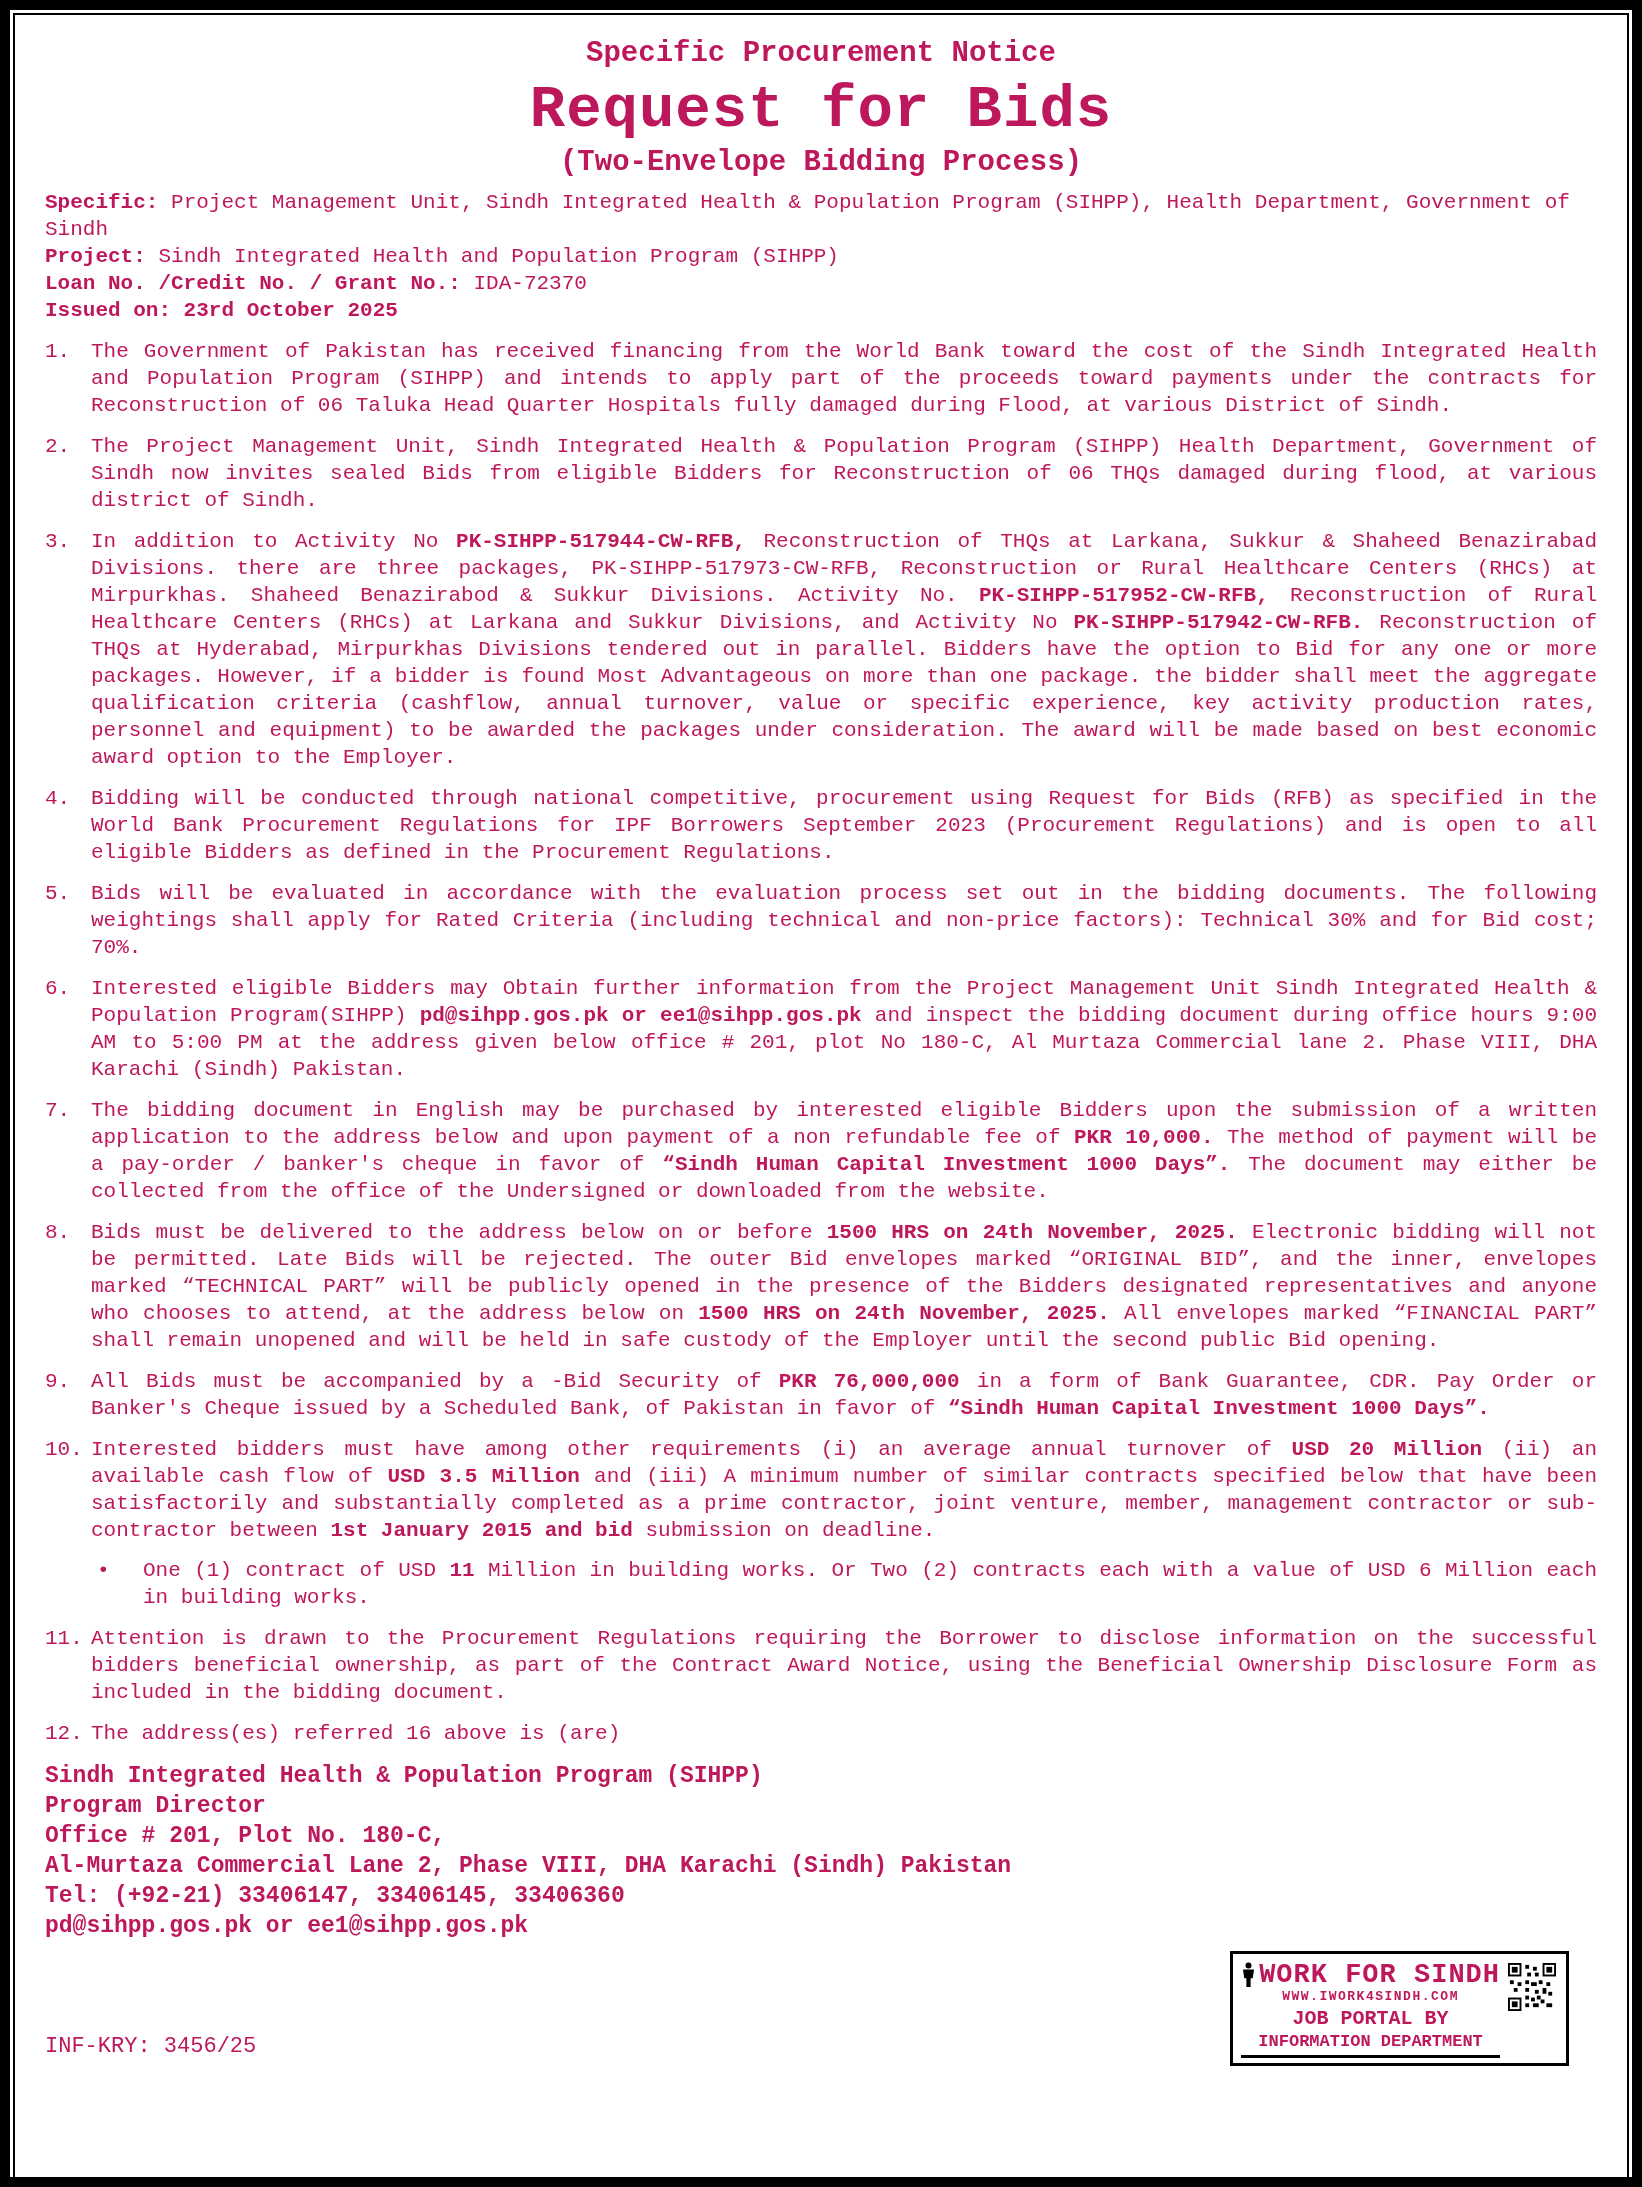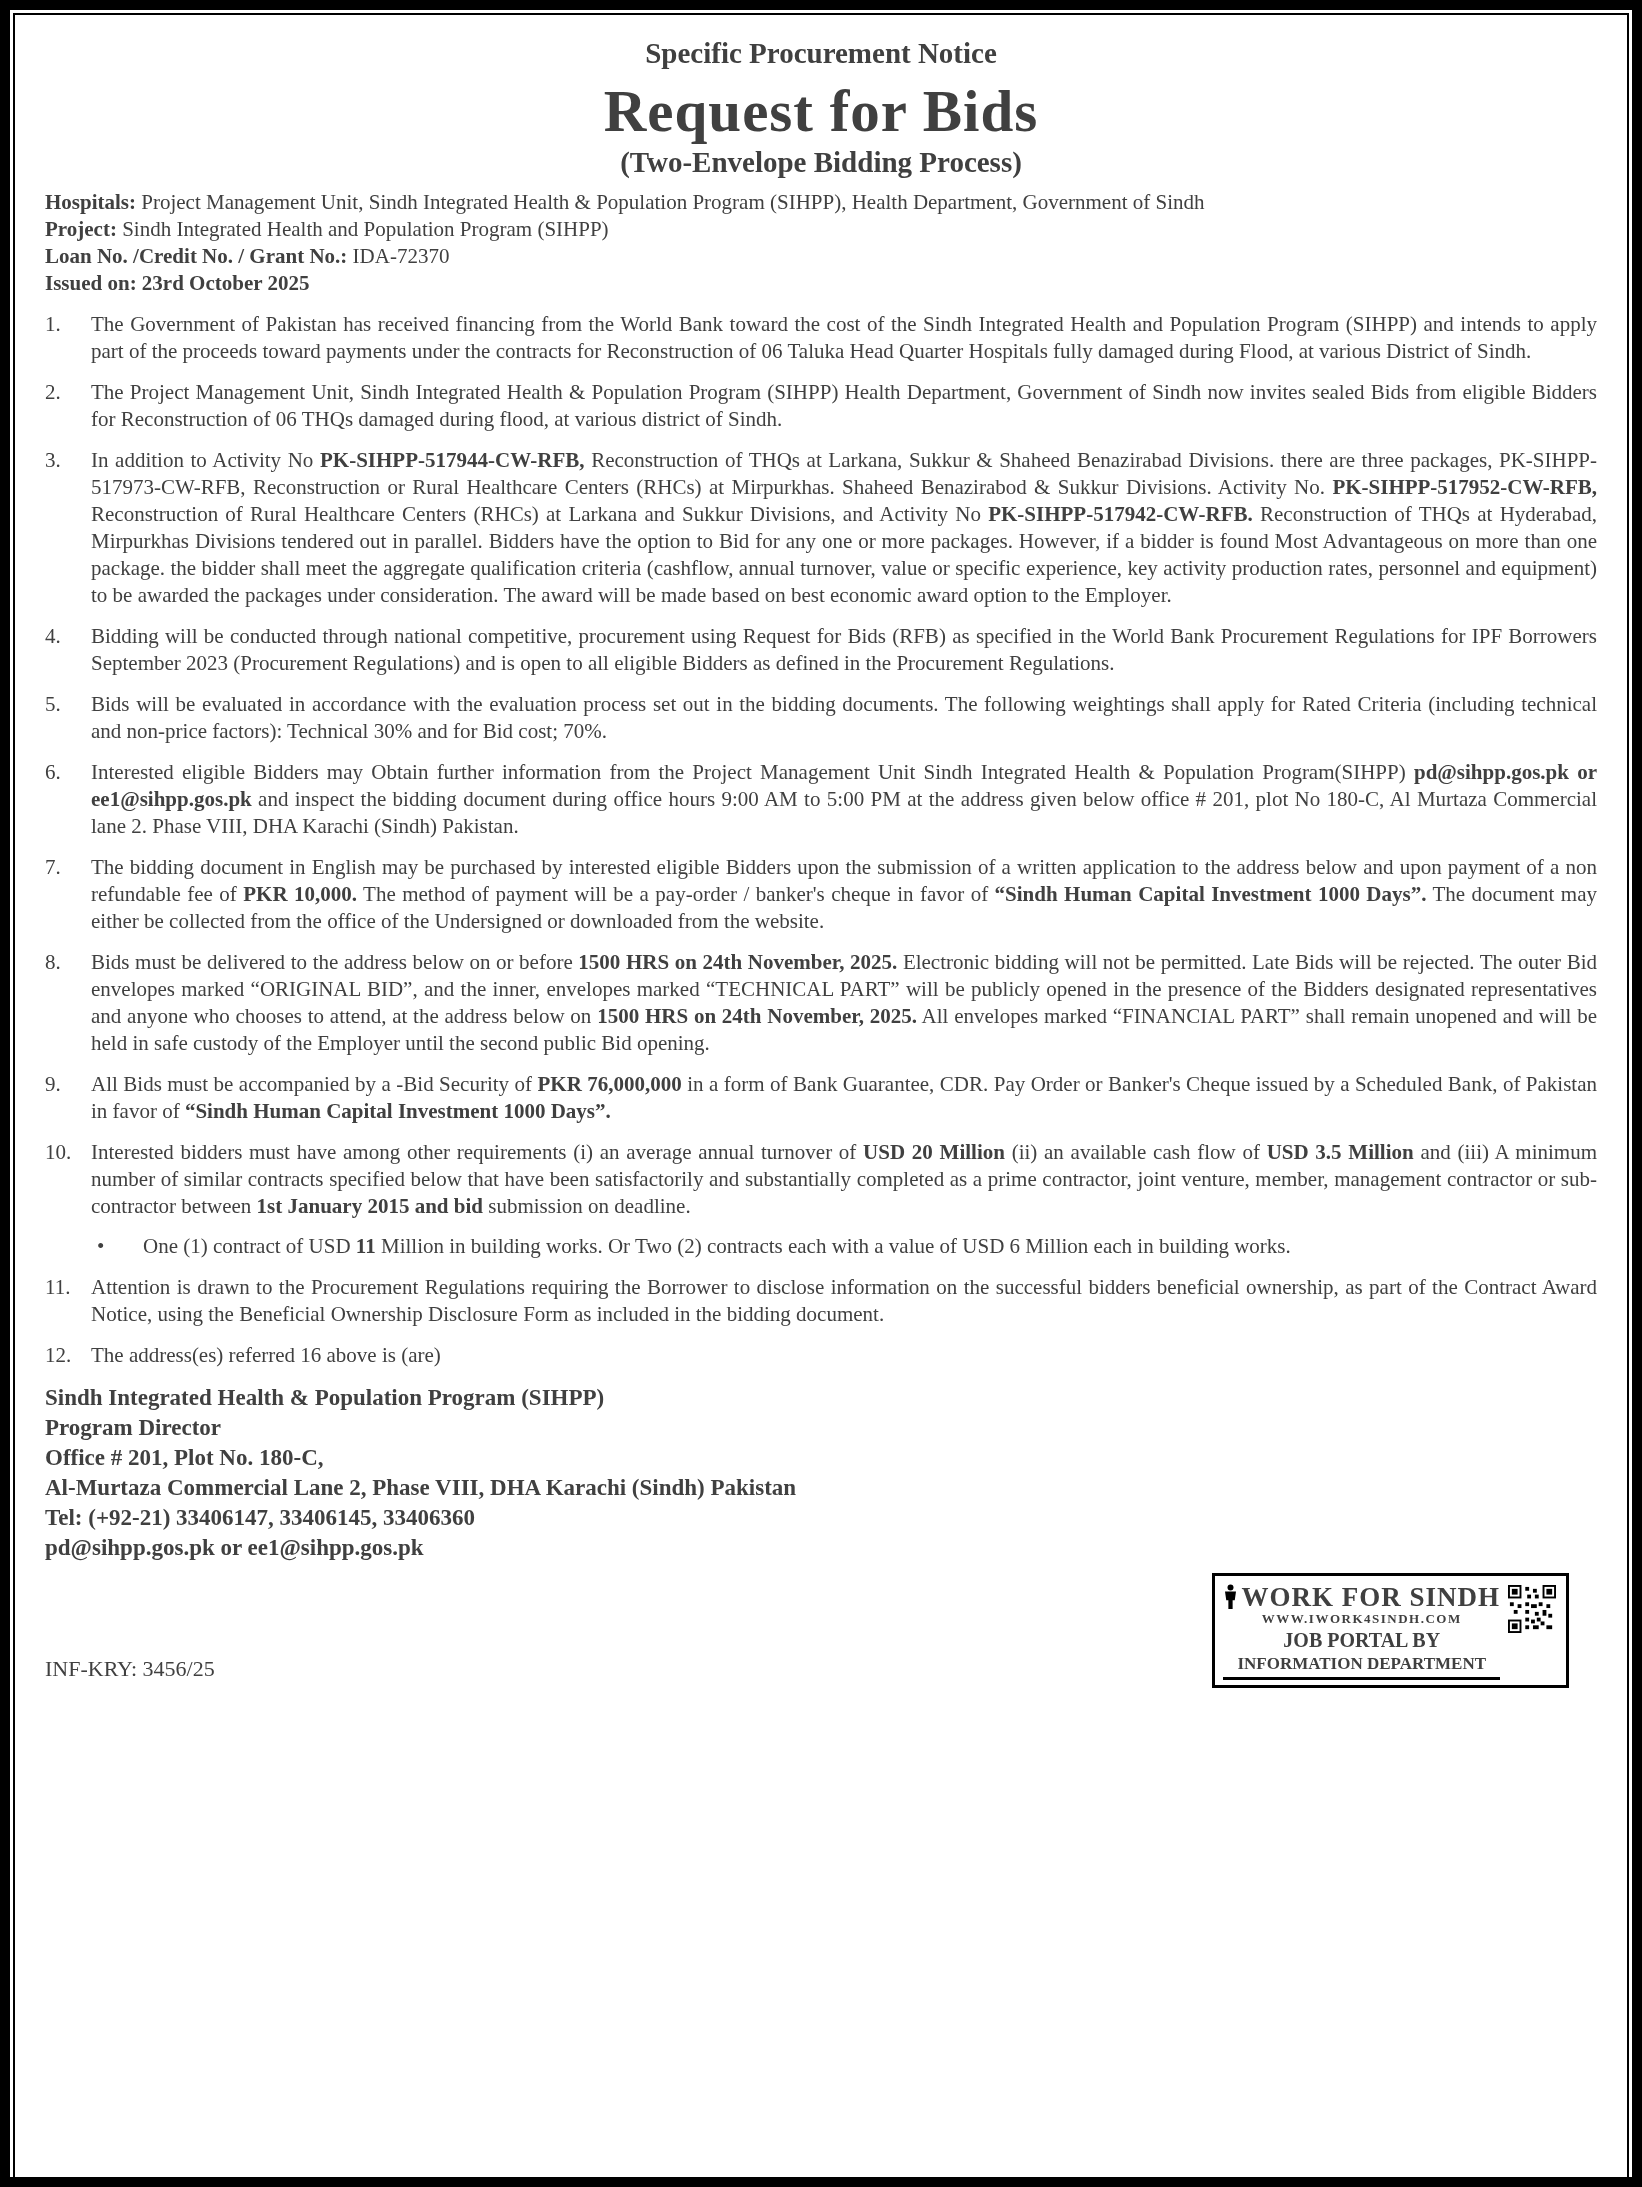--- a/index.html
+++ b/index.html
@@ -1,20 +1,20 @@
 <!DOCTYPE html>
 <html><head>
 <meta charset="utf-8">
 <style>
   html,body{margin:0;padding:0;background:#e8e8e8;}
   .page{
     width:1642px;height:2187px;box-sizing:border-box;
-    background:#fff;color:#404040;
+    background:#fff;color:#be185d;
     border:10px solid #000;
-    font-family:Liberation Serif, serif;
+    font-family:Liberation Mono, monospace;
     position:relative;
   }
   .inner{
     box-sizing:border-box;height:100%;
     margin:3px;border:2px solid #000;
     padding:14px 30px 12px 30px;
     overflow:hidden;
   }
   .b{font-weight:700;}
   
@@ -59,21 +59,21 @@
 <div class="page">
   <div class="inner">
 
     <header>
       <div class="kicker">Specific Procurement Notice</div>
       <h1 class="title">Request for Bids</h1>
       <div class="subtitle">(Two-Envelope Bidding Process)</div>
     </header>
 
     <section class="meta" id="meta">
-        <p class="meta-line"><span class="b">Hospitals: </span><span>Project Management Unit, Sindh Integrated Health &amp; Population Program (SIHPP), Health Department, Government of Sindh</span></p>
+        <p class="meta-line"><span class="b">Specific: </span><span>Project Management Unit, Sindh Integrated Health &amp; Population Program (SIHPP), Health Department, Government of Sindh</span></p>
         <p class="meta-line"><span class="b">Project: </span><span>Sindh Integrated Health and Population Program (SIHPP)</span></p>
         <p class="meta-line"><span class="b">Loan No. /Credit No. / Grant No.: </span><span>IDA-72370</span></p>
         <p class="meta-line"><span class="b">Issued on: 23rd October 2025</span></p>
       </section>
 
     <section class="items" id="items">
         <div class="item">
           <div class="num">1.</div>
           <div class="ibody">
             <div class="ptext"><span>The Government of Pakistan has received financing from the World Bank toward the cost of the Sindh Integrated Health and Population Program (SIHPP) and intends to apply part of the proceeds toward payments under the contracts for Reconstruction of 06 Taluka Head Quarter Hospitals fully damaged during Flood, at various District of Sindh.</span></div>

